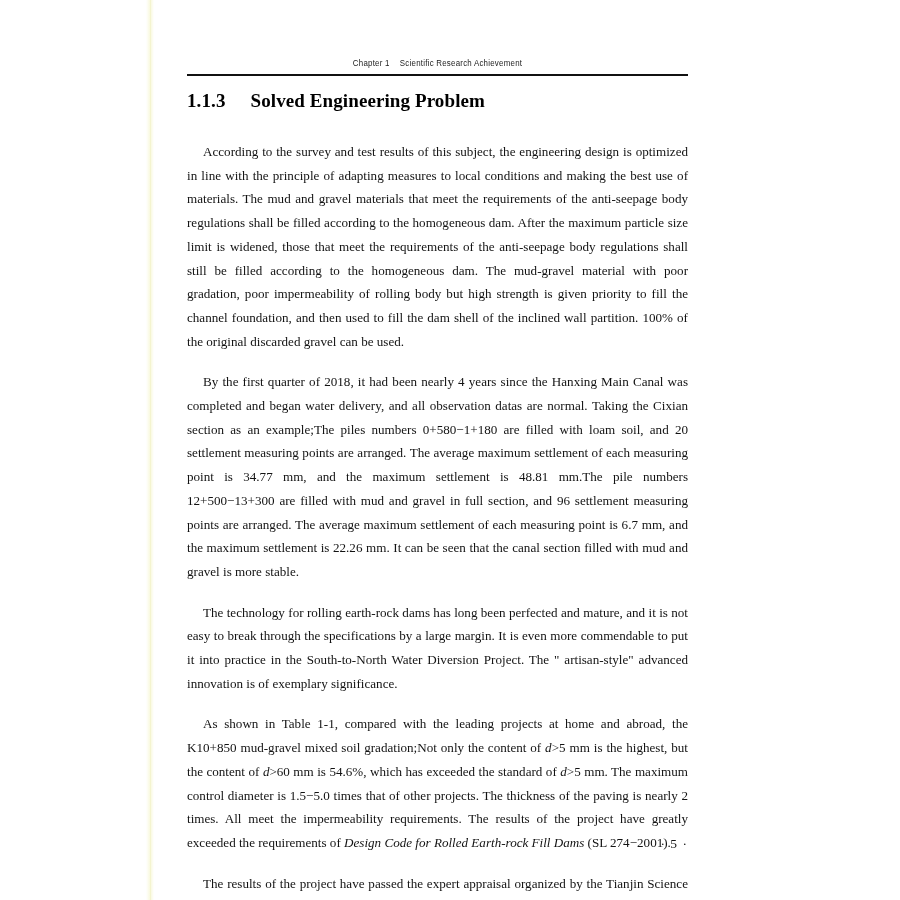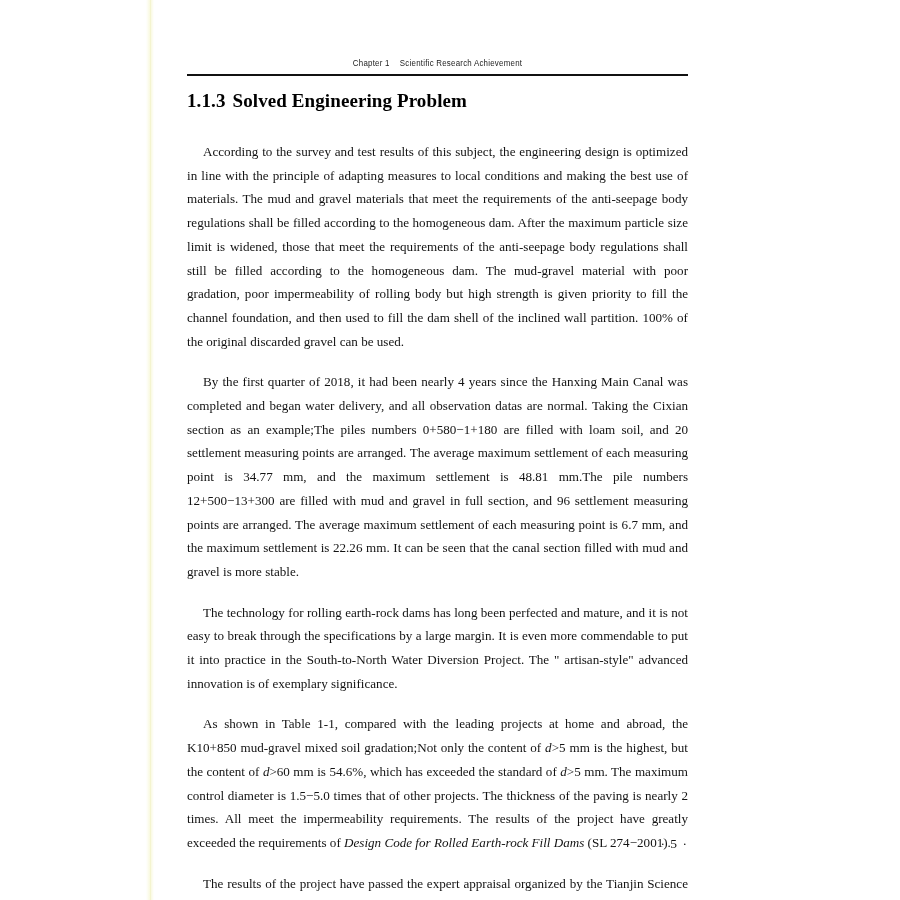--- a/index.html
+++ b/index.html
@@ -86,21 +86,21 @@
     color: #000000;
     letter-spacing: 0.1px;
     white-space: nowrap;
   }
   .section-heading .sec-num {
     display: inline-block;
     font-family: Liberation Serif, serif;
   }
   .section-heading .sec-title {
     display: inline-block;
-    margin-left: 7px;
+    margin-left: 25px;
   }
 
   
   .body-text {
     position: absolute;
     left: 0;
     top: 123px;
     width: 501px;
     font-size: 13.1px;
     line-height: 23.7px;

